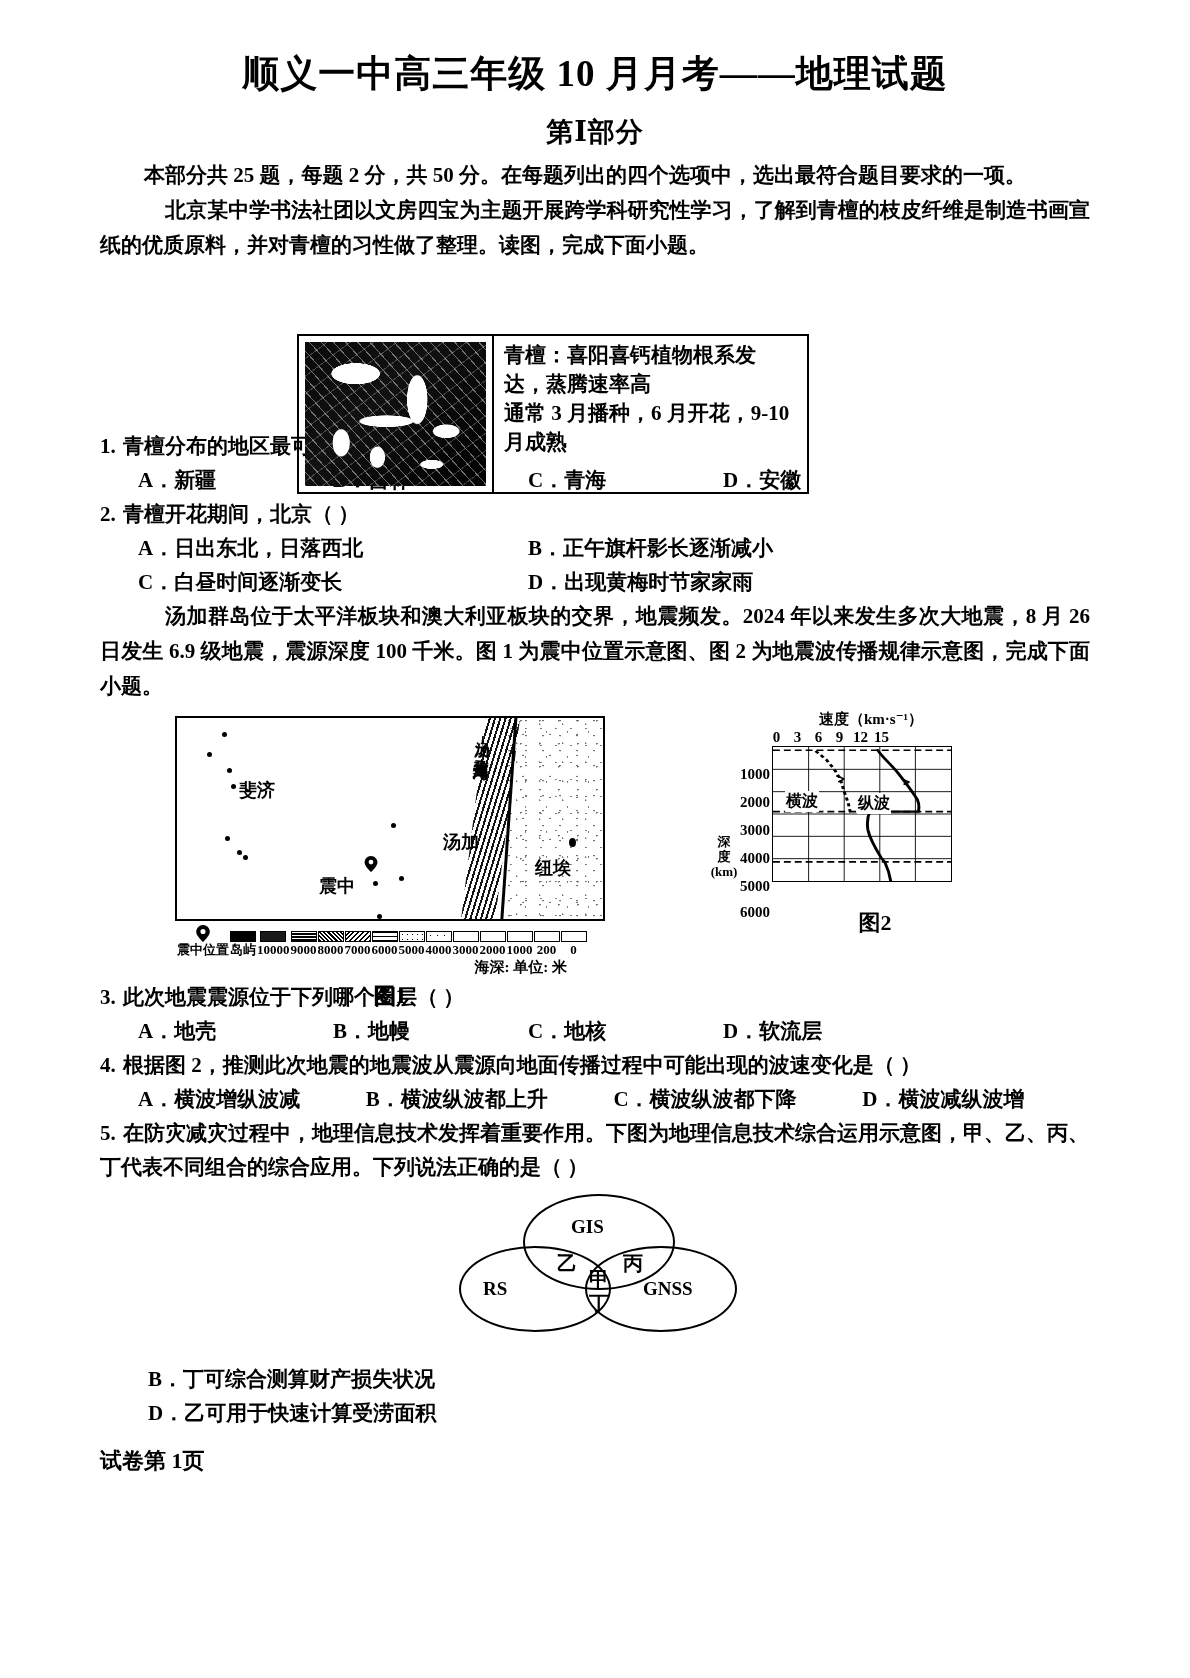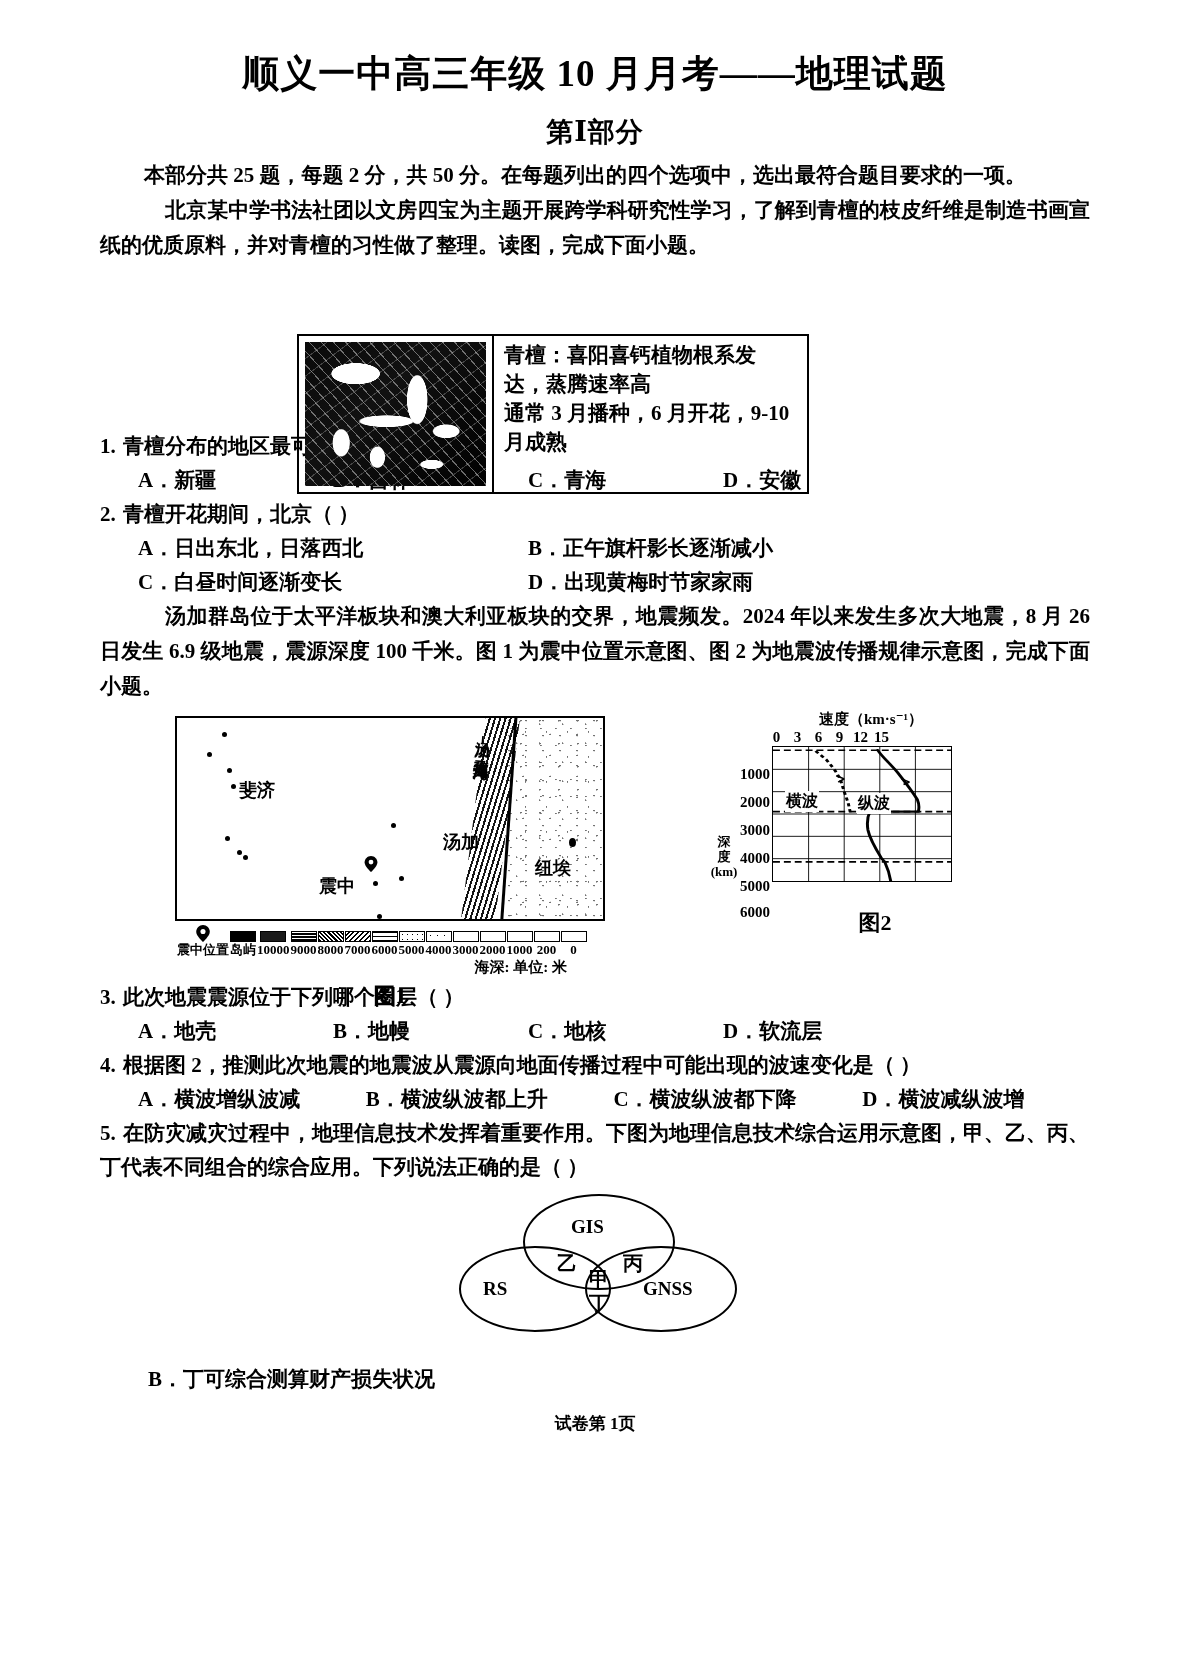--- a/index.html
+++ b/index.html
@@ -335,22 +335,22 @@
   .venn-text {
     position: absolute;
     font-size: 20px;
     font-weight: bold;
     white-space: nowrap;
   }
   .venn-text.latin { font-size: 19px; }
 
   
   .footer {
-    text-align: center;
-    font-size: 17px;
+    text-align: left;
+    font-size: 22px;
     font-weight: bold;
     margin-top: 16px;
   }
 </style>
 </head>
 <body>
 
 <div class="page">
 
   <div class="exam-title">顺义一中高三年级 10 月月考——地理试题</div>
@@ -589,17 +589,18 @@
     <span class="venn-text" style="left:112px; top:56px;">乙</span>
     <span class="venn-text" style="left:144px; top:72px;">甲</span>
     <span class="venn-text" style="left:178px; top:56px;">丙</span>
     <span class="venn-text" style="left:144px; top:96px;">丁</span>
   </div>
 
   <div class="opt-row cols2" style="padding-left:48px; margin-top:8px;">
     <span class="opt">B．丁可综合测算财产损失状况</span>
   </div>
   <div class="opt-row cols2" style="padding-left:48px;">
+    <span class="opt">D．乙可用于快速计算受涝面积</span>
   </div>
 
   <div class="footer">试卷第 1页</div>
 
 </div>
 
 </body></html>

